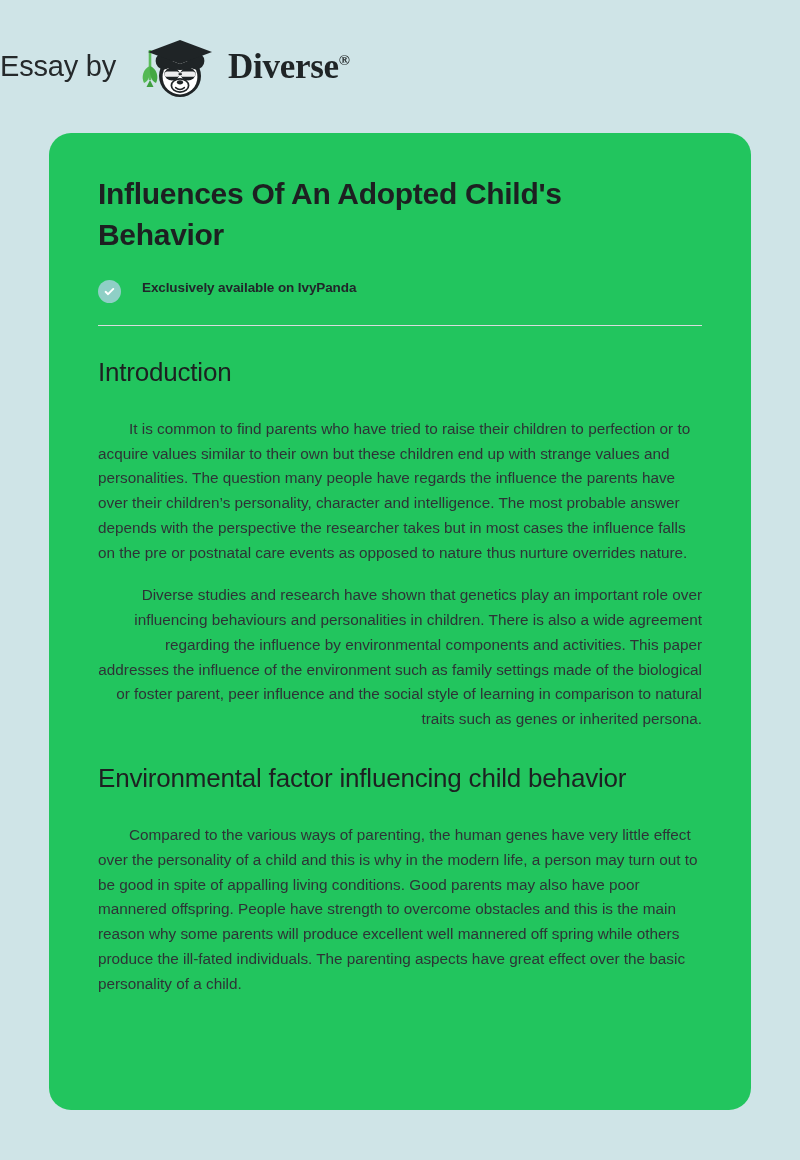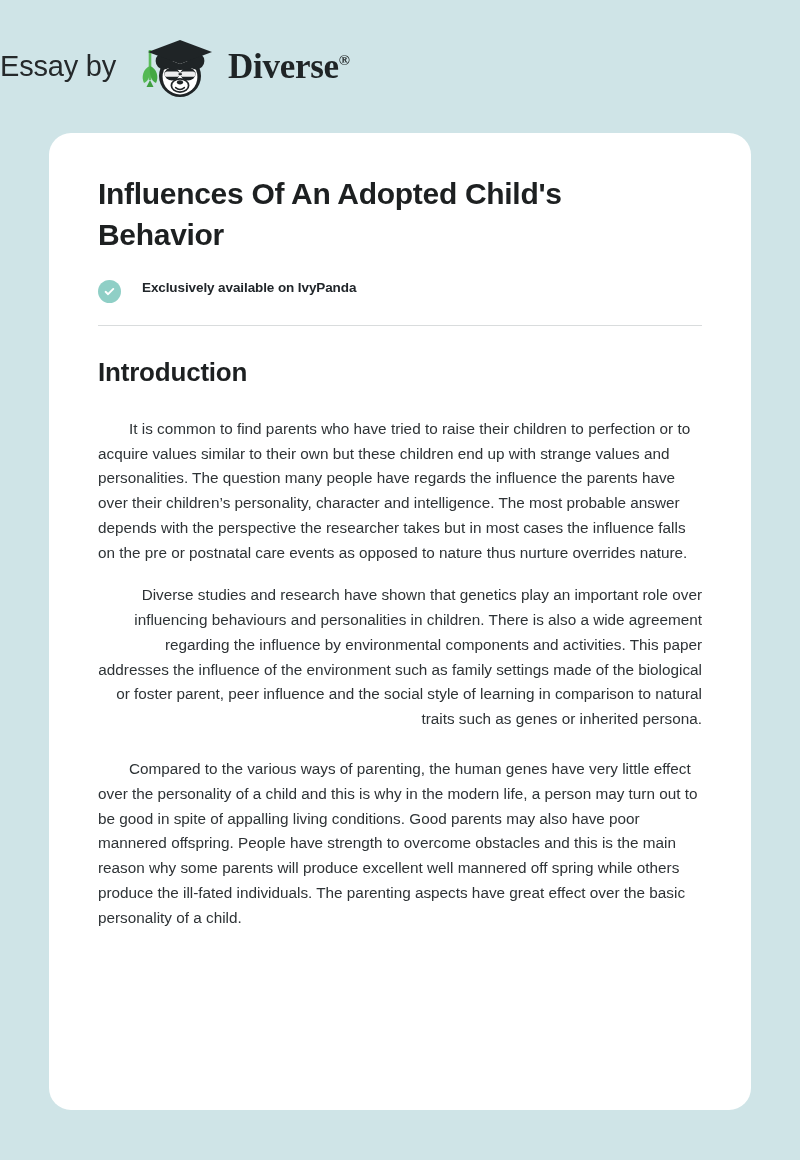--- a/index.html
+++ b/index.html
@@ -57,21 +57,21 @@
     font-size: 15px;
     vertical-align: super;
     font-weight: bold;
   }
 
   
   .paper-card {
     position: relative;
     width: 702px;
     margin: 0 auto;
-    background: #ffffff;
+    background: #22c55e;
     border-radius: 22px 22px 22px 22px;
     height: 977px;
     overflow: hidden;
     padding: 40px 49px 0 49px;
   }
 
   .doc-title {
     font-size: 30px;
     font-weight: bold;
     color: #1d2021;
@@ -108,21 +108,21 @@
   }
 
   .rule {
     height: 1px;
     background: #d9dcdd;
     margin-top: 22px;
   }
 
   .section-heading {
     font-size: 26px;
-    font-weight: bold;
+    font-weight: normal;
     color: #1d2021;
     line-height: 1.5;
     letter-spacing: -0.2px;
     margin-top: 27px;
     max-width: 560px;
   }
 
   .body-paragraph {
     font-size: 15.3px;
     color: #2e3336;
@@ -191,16 +191,17 @@
 
   <div class="rule"></div>
 
   <section>
     <h2 class="section-heading">Introduction</h2>
     <p class="body-paragraph">It is common to find parents who have tried to raise their children to perfection or to acquire values similar to their own but these children end up with strange values and personalities. The question many people have regards the influence the parents have over their children’s personality, character and intelligence. The most probable answer depends with the perspective the researcher takes but in most cases the influence falls on the pre or postnatal care events as opposed to nature thus nurture overrides nature.</p>
     <p class="body-paragraph">Diverse studies and research have shown that genetics play an important role over influencing behaviours and personalities in children. There is also a wide agreement regarding the influence by environmental components and activities. This paper addresses the influence of the environment such as family settings made of the biological or foster parent, peer influence and the social style of learning in comparison to natural traits such as genes or inherited persona.</p>
   </section>
 
   <section>
+    <h2 class="section-heading">Environmental factor influencing child behavior</h2>
     <p class="body-paragraph">Compared to the various ways of parenting, the human genes have very little effect over the personality of a child and this is why in the modern life, a person may turn out to be good in spite of appalling living conditions. Good parents may also have poor mannered offspring. People have strength to overcome obstacles and this is the main reason why some parents will produce excellent well mannered off spring while others produce the ill-fated individuals. The parenting aspects have great effect over the basic personality of a child.</p>
   </section>
 
 </main>
 
 </body></html>

